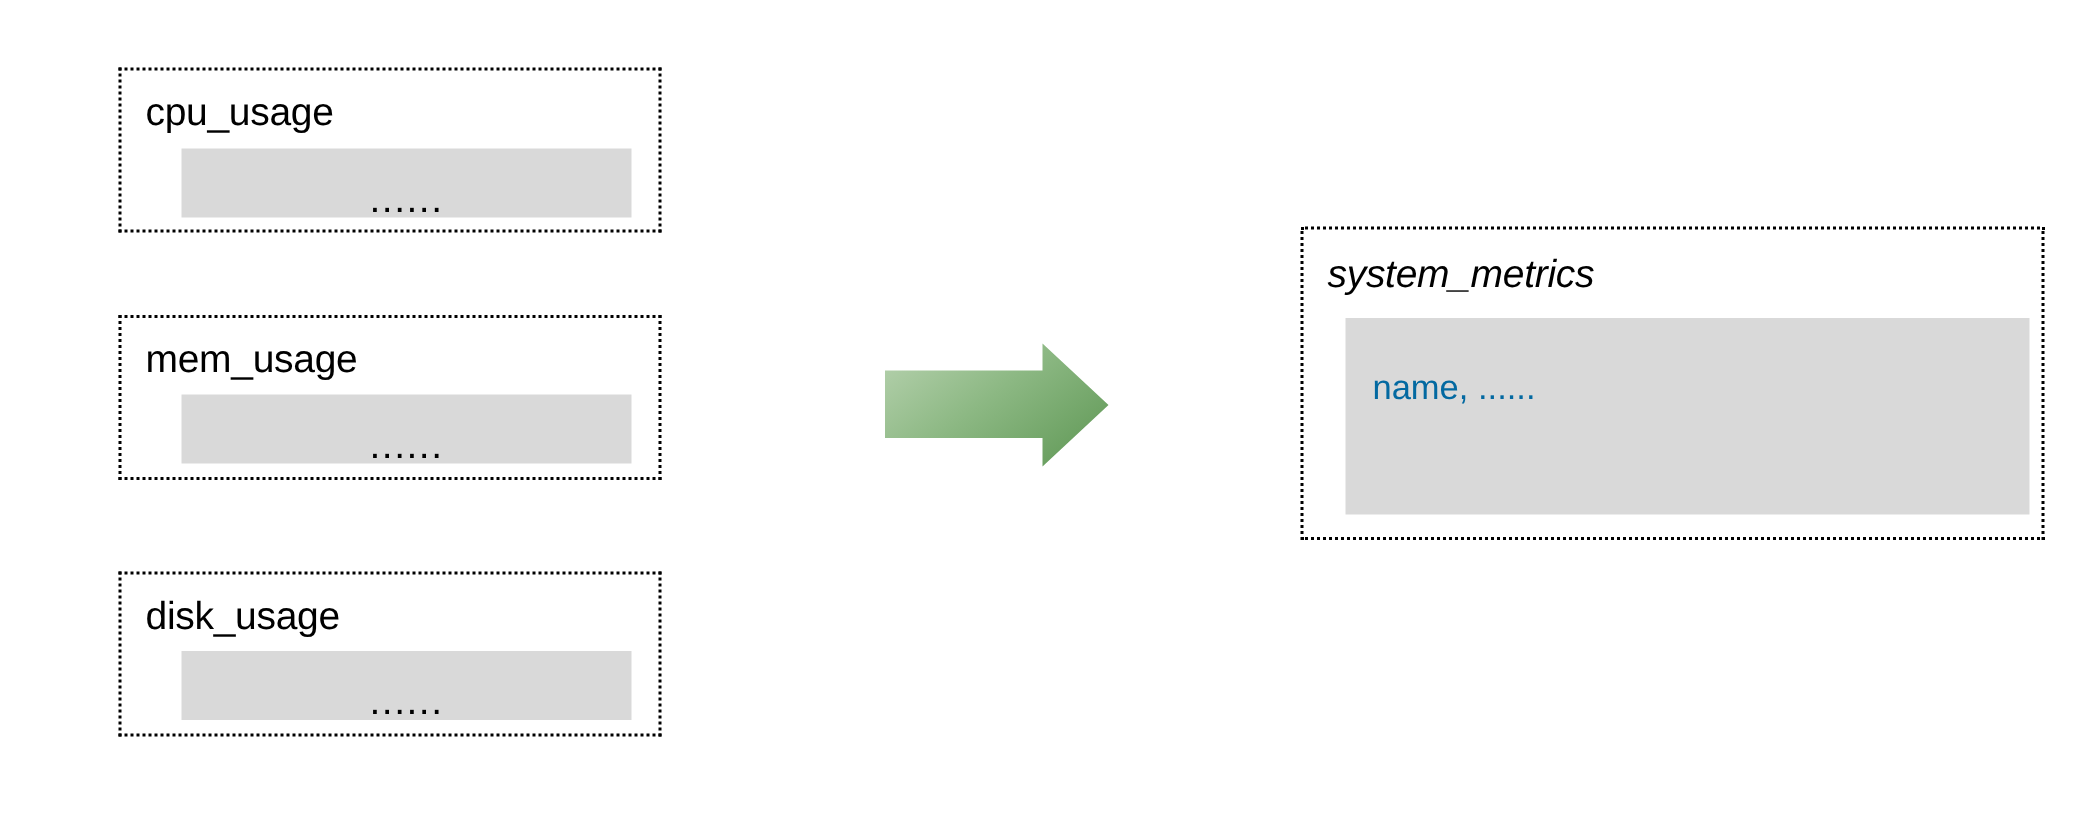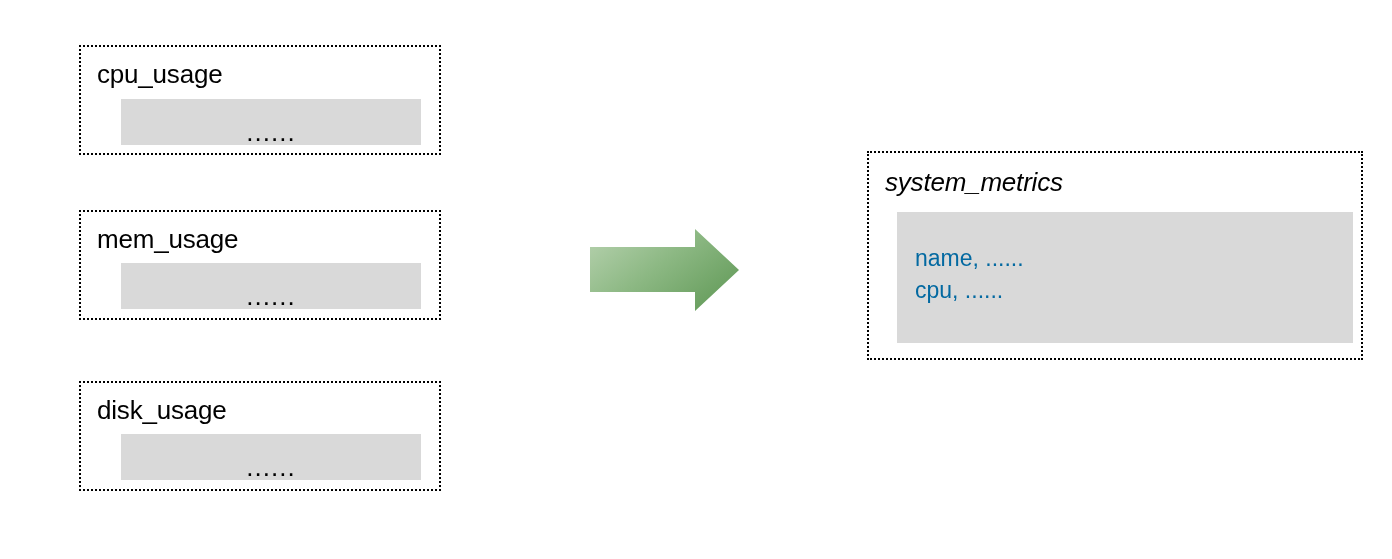--- a/index.html
+++ b/index.html
@@ -146,17 +146,16 @@
       <polygon points="9,25 114,25 114,7 158,48 114,89 114,70 9,70" fill="url(#arrowGrad)"></polygon>
     </svg>
   </div>
 
   <div class="entity-box" id="box-target">
     <div class="entity-title">system_metrics</div>
   </div>
   <div class="panel" id="panel-target">
     <div class="panel-lines">
       <span class="row">name, ......</span>
-      <span class="row">cpu, ......</span>
     </div>
   </div>
 
 </div>
 
 </body></html>

